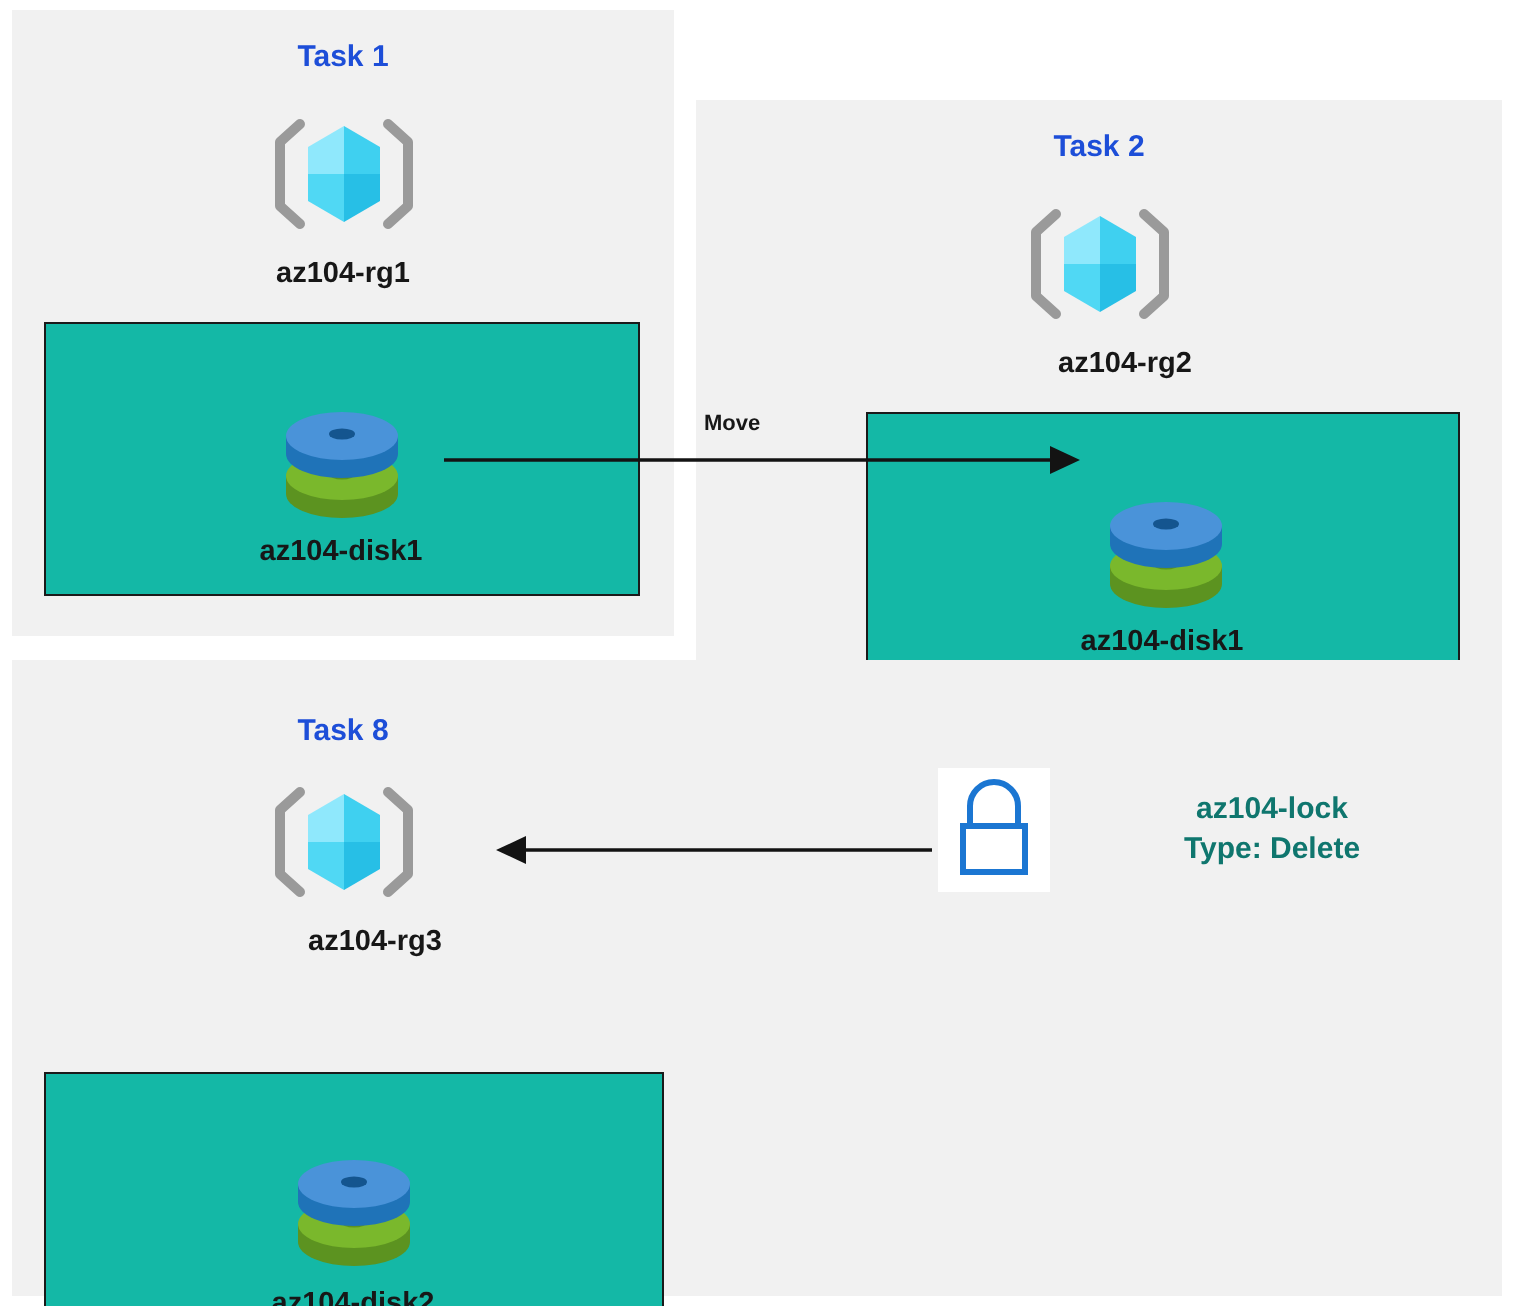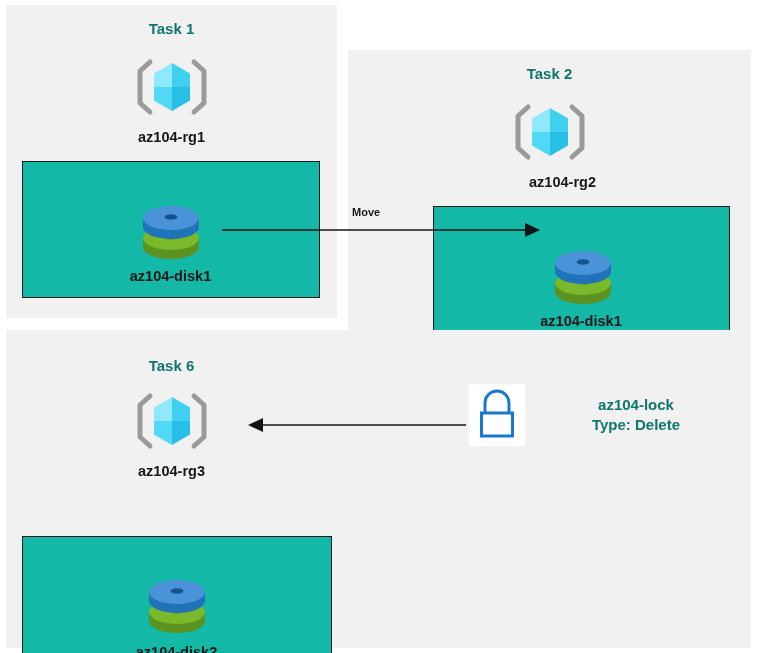--- a/index.html
+++ b/index.html
@@ -23,21 +23,21 @@
     background: #f1f1f1;
   }
   #panel-task1 { left: 6px;   top: 5px;   width: 331px; height: 313px; }
   #panel-task2 { left: 348px; top: 5px;   width: 403px; height: 313px; margin-top: 45px; }
   #panel-task3 { left: 6px;   top: 330px; width: 745px; height: 318px; }
 
   .task-title {
     position: absolute;
     font-size: 15px;
     font-weight: bold;
-    color: #0f766e;
+    color: #1d4ed8;
     text-align: center;
     white-space: nowrap;
   }
   .rg-label, .disk-label {
     position: absolute;
     font-size: 14.5px;
     font-weight: bold;
     color: #171717;
     text-align: center;
     white-space: nowrap;
@@ -178,34 +178,34 @@
 
   <div class="arrow-label" style="left:352px; top:206px;">Move</div>
 
   <svg class="arrow-svg" style="left:222px; top:218px; width:318px; height:24px;" viewBox="0 0 318 24" xmlns="http://www.w3.org/2000/svg">
     <line x1="0" y1="12" x2="303" y2="12" stroke="#131313" stroke-width="1.7"></line>
     <polygon points="303,5 318,12 303,19" fill="#131313"></polygon>
   </svg>
 
   <div class="panel" id="panel-task3">
 
-    <div class="task-title" style="left:0px; top:27px; width:331px;">Task 6</div>
+    <div class="task-title" style="left:0px; top:27px; width:331px;">Task 8</div>
 
     <div class="rg-icon" style="left:130px; top:62px;">
       <svg viewBox="0 0 72 58" xmlns="http://www.w3.org/2000/svg">
         <path d="M14 4 L4 13 L4 45 L14 54" fill="none" stroke="#9a9a9a" stroke-width="5" stroke-linecap="round" stroke-linejoin="round"></path>
         <path d="M58 4 L68 13 L68 45 L58 54" fill="none" stroke="#9a9a9a" stroke-width="5" stroke-linecap="round" stroke-linejoin="round"></path>
         <path d="M36 5 L18 15.5 L18 29 L36 29 Z" fill="#8fe8fc"></path>
         <path d="M36 5 L54 15.5 L54 29 L36 29 Z" fill="#3fd0f0"></path>
         <path d="M18 29 L36 29 L36 53 L18 42.5 Z" fill="#50d8f4"></path>
         <path d="M36 29 L54 29 L54 42.5 L36 53 Z" fill="#27bfe6"></path>
       </svg>
     </div>
 
-    <div class="rg-label" style="left:0px; top:133px; width:331px;text-align:center;">az104-rg3</div>
+    <div class="rg-label" style="left:16px; top:133px; width:331px;text-align:center;">az104-rg3</div>
 
     <div class="resource-box" style="left:16px; top:166px; width:310px; height:138px;margin-top:40px;">
       <div class="disk-icon" style="left:122px; top:39px;">
         <svg viewBox="0 0 64 62" xmlns="http://www.w3.org/2000/svg">
           <path d="M4 36 L4 45 A28 12 0 0 0 60 45 L60 36 Z" fill="#5c9320"></path>
           <ellipse cx="32" cy="36" rx="28" ry="12" fill="#7ab82c"></ellipse>
           <ellipse cx="32" cy="35" rx="6.5" ry="2.8" fill="#5c9320"></ellipse>
           <path d="M4 16 L4 25 A28 12 0 0 0 60 25 L60 16 Z" fill="#1f73b8"></path>
           <ellipse cx="32" cy="16" rx="28" ry="12" fill="#4a93d9"></ellipse>
           <ellipse cx="32" cy="15" rx="6.5" ry="2.8" fill="#14558f"></ellipse>

